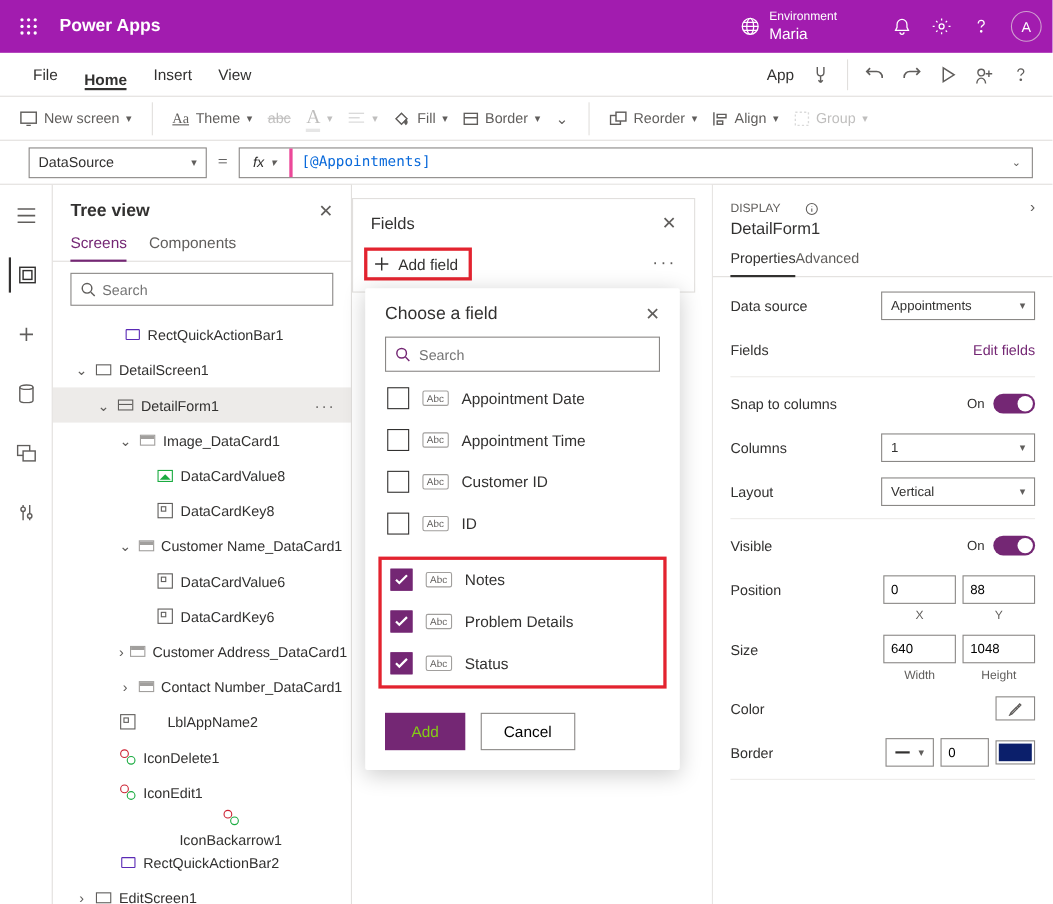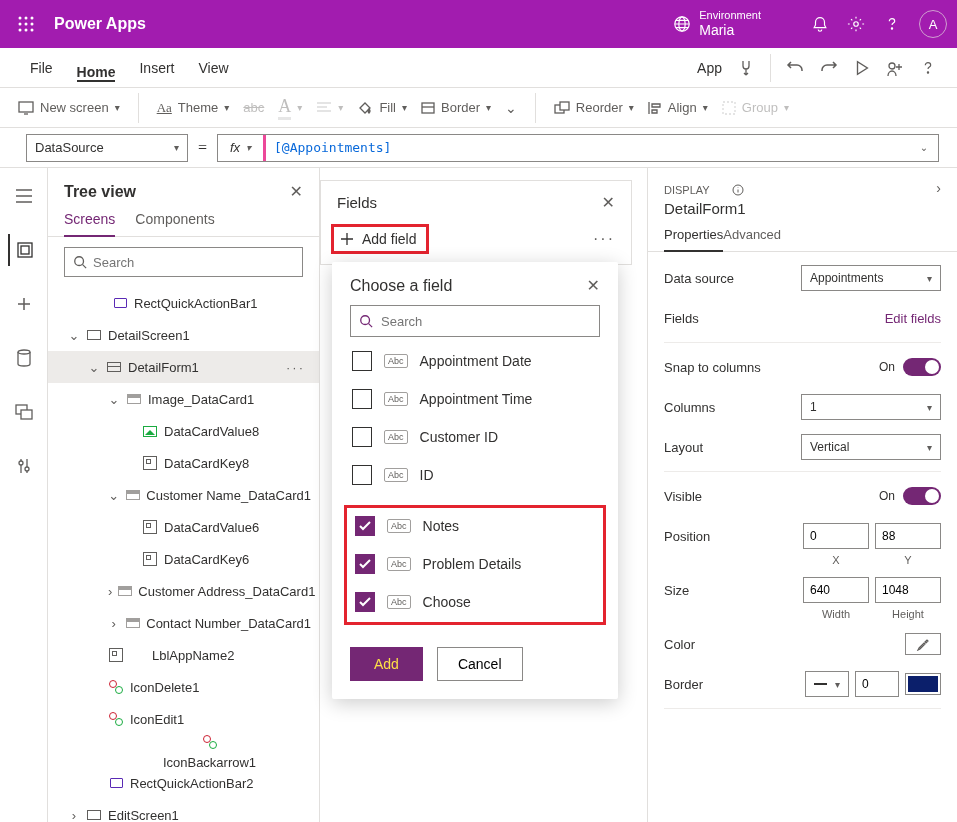--- a/index.html
+++ b/index.html
@@ -91,21 +91,21 @@
   .choose-head h4 { font-size: 16px; font-weight: 400; }
   .choose-search { border: 1px solid #8a8886; height: 32px; display: flex; align-items: center; padding: 0 8px; gap: 8px; margin-bottom: 10px; }
   .choose-search input { border:none; outline:none; flex:1; font-size:13px; }
   .field-list { display: flex; flex-direction: column; gap: 10px; }
   .field-row { display: flex; align-items: center; gap: 12px; font-size: 14px; cursor: pointer; padding: 4px 2px; }
   .chk { width: 20px; height: 20px; border: 1px solid #323130; flex-shrink: 0; display: flex; align-items: center; justify-content: center; }
   .chk.checked { background: #742774; border-color: #742774; color: #fff; }
   .type-tag { font-size: 9px; border: 1px solid #a19f9d; border-radius: 2px; padding: 1px 3px; color: #605e5c; }
   .highlight-box { border: 3px solid #e3232f; padding: 4px 6px 6px 6px; margin: 6px -6px 6px -6px; display:flex; flex-direction:column; gap:10px; }
   .choose-btns { display: flex; gap: 14px; margin-top: 16px; }
-  .btn-primary { background: #742774; color: #fde047; border: none; padding: 8px 24px; font-size: 14px; cursor: pointer; }
+  .btn-primary { background: #742774; color: #84cc16; border: none; padding: 8px 24px; font-size: 14px; cursor: pointer; }
   .btn-secondary { background: #fff; border: 1px solid #8a8886; padding: 8px 20px; font-size: 14px; cursor: pointer; }
 
   
   .props { width: 310px; border-left: 1px solid #e1dfdd; display: flex; flex-direction: column; }
   .props-top { padding: 12px 16px 0 16px; display:flex; align-items:flex-end; gap:22px; color:#605e5c; font-size:11px; }
   .props-title { padding: 4px 16px 10px 16px; font-size: 15px; }
   .props-tabs { display: flex; padding: 0 16px; border-bottom: 1px solid #e1dfdd; font-size: 13px; }
   .props-tab { padding-bottom: 8px; cursor: pointer; color: #605e5c; }
   .props-tab.active { color: #323130; border-bottom: 2px solid #323130; margin-bottom: -1px; }
   .props-body { padding: 6px 16px; display: flex; flex-direction: column; font-size: 13px; }
@@ -666,21 +666,21 @@
           <span class="type-tag">Abc</span>
           <span>Problem Details</span>
         </div>
         <div class="field-row">
           <div class="chk checked">
             <svg width="12" height="10" viewBox="0 0 12 10" fill="none" stroke="#fff" stroke-width="2">
               <path d="M1 5l3 3 7-7"></path>
             </svg>
           </div>
           <span class="type-tag">Abc</span>
-          <span>Choose</span>
+          <span>Status</span>
         </div>
       </div>
     </div>
   <div class="choose-btns">
     <button class="btn-primary">Add</button>
     <button class="btn-secondary">Cancel</button>
   </div>
 </div>
 
 </body></html>

